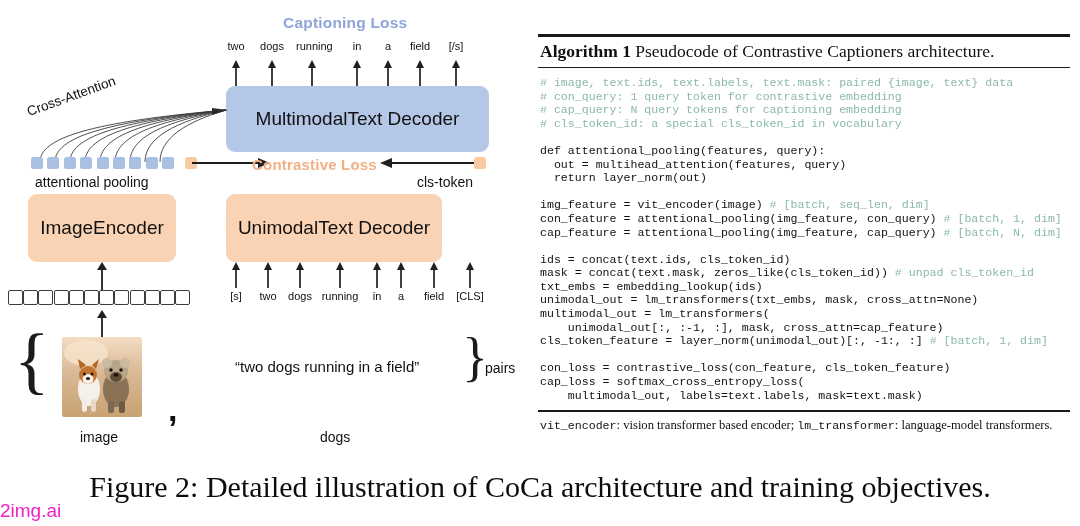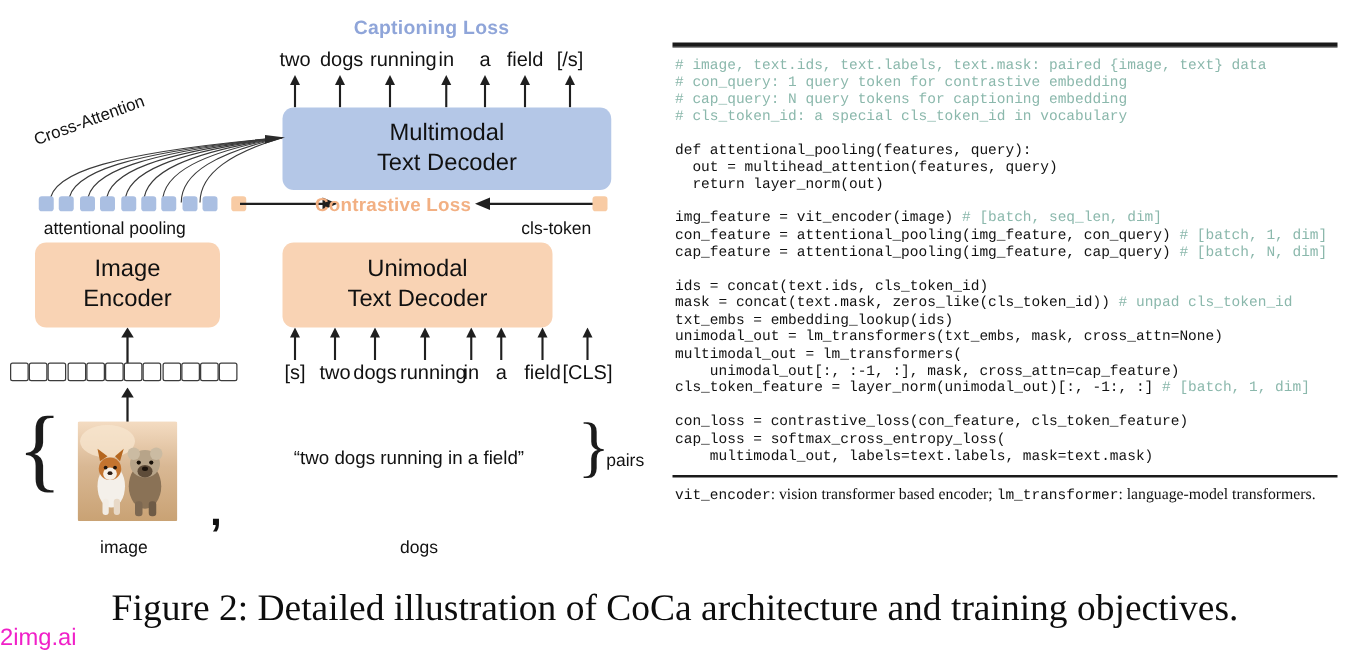--- a/index.html
+++ b/index.html
@@ -6,36 +6,36 @@
   body{width:1080px;height:526px;position:relative;overflow:hidden;
        font-family:"Liberation Sans",sans-serif;color:#1b1b1b;}
 
   
   #diagram{position:absolute;left:0;top:0;width:530px;height:460px;}
 
   .abs{position:absolute;}
 
   .boxlabel{
     position:absolute;border-radius:9px;
-    display:flex;flex-direction:column;align-items:center;justify-content:center;
+    display:flex;align-items:center;justify-content:center;
     font-size:19px;line-height:1.25;color:#111;
   }
   .box-blue{background:#b4c7e7;}
   .box-orange{background:#f9d3b4;}
 
   .loss-caption{
     position:absolute;font-size:15.5px;font-weight:bold;color:#8fa5d9;
     letter-spacing:.2px;
   }
   .loss-contrastive{
     position:absolute;font-size:15px;font-weight:bold;color:#f2b083;
     letter-spacing:.2px;
   }
 
-  .tok{position:absolute;font-size:16px;color:#111;text-align:center;white-space:nowrap;}
+  .tok{position:absolute;font-size:11px;color:#111;text-align:center;white-space:nowrap;}
   .smalllabel{position:absolute;font-size:14px;color:#111;white-space:nowrap;}
 
   .sq-blue{position:absolute;width:12px;height:12px;background:#aabfe2;border-radius:2.5px;}
   .sq-orange{position:absolute;width:12px;height:12px;background:#f8cba4;border-radius:2.5px;}
   .sq-empty{position:absolute;width:13px;height:13px;border:1.6px solid #3c3c3c;border-radius:2px;background:#fff;}
 
   .brace{position:absolute;font-size:74px;line-height:1;color:#1b1b1b;font-family:"Liberation Serif",serif;font-weight:300;}
   .comma{position:absolute;font-size:34px;font-weight:bold;color:#111;font-family:"Liberation Sans",sans-serif;}
 
   .photo{position:absolute;border-radius:2px;overflow:hidden;}
@@ -291,20 +291,23 @@
   <div class="comma" style="left:168px;top:390px;">,</div>
 
   <div class="abs" style="left:235px;top:358px;font-size:15px;color:#111;white-space:nowrap;">“two dogs running in a field”</div>
 
   <div class="smalllabel" style="left:80px;top:429px;">image</div>
   <div class="smalllabel" style="left:320px;top:429px;">dogs</div>
 </div>
 
 <div id="algo">
   <div class="rule-top"></div>
+  <div class="algo-title">
+    <b>Algorithm 1</b><span> Pseudocode of Contrastive Captioners architecture.</span>
+  </div>
   <div class="rule-mid"></div>
   <div class="code" id="code-body"><div><span class="cmt"># image, text.ids, text.labels, text.mask: paired {image, text} data</span></div><div><span class="cmt"># con_query: 1 query token for contrastive embedding</span></div><div><span class="cmt"># cap_query: N query tokens for captioning embedding</span></div><div><span class="cmt"># cls_token_id: a special cls_token_id in vocabulary</span></div><div><span>&nbsp;</span></div><div><span>def attentional_pooling(features, query):</span></div><div><span>  out = multihead_attention(features, query)</span></div><div><span>  return layer_norm(out)</span></div><div><span>&nbsp;</span></div><div><span>img_feature = vit_encoder(image) </span><span class="cmt"># [batch, seq_len, dim]</span></div><div><span>con_feature = attentional_pooling(img_feature, con_query) </span><span class="cmt"># [batch, 1, dim]</span></div><div><span>cap_feature = attentional_pooling(img_feature, cap_query) </span><span class="cmt"># [batch, N, dim]</span></div><div><span>&nbsp;</span></div><div><span>ids = concat(text.ids, cls_token_id)</span></div><div><span>mask = concat(text.mask, zeros_like(cls_token_id)) </span><span class="cmt"># unpad cls_token_id</span></div><div><span>txt_embs = embedding_lookup(ids)</span></div><div><span>unimodal_out = lm_transformers(txt_embs, mask, cross_attn=None)</span></div><div><span>multimodal_out = lm_transformers(</span></div><div><span>    unimodal_out[:, :-1, :], mask, cross_attn=cap_feature)</span></div><div><span>cls_token_feature = layer_norm(unimodal_out)[:, -1:, :] </span><span class="cmt"># [batch, 1, dim]</span></div><div><span>&nbsp;</span></div><div><span>con_loss = contrastive_loss(con_feature, cls_token_feature)</span></div><div><span>cap_loss = softmax_cross_entropy_loss(</span></div><div><span>    multimodal_out, labels=text.labels, mask=text.mask)</span></div></div>
   <div class="rule-bot"></div>
   <div class="algo-foot" id="algo-foot"><code>vit_encoder</code><span>: vision transformer based encoder; </span><code>lm_transformer</code><span>: language-model transformers.</span></div>
 </div>
 
 <div id="caption">Figure 2: Detailed illustration of CoCa architecture and training objectives.</div>
 <div id="watermark">2img.ai</div>
 
 </body></html>

